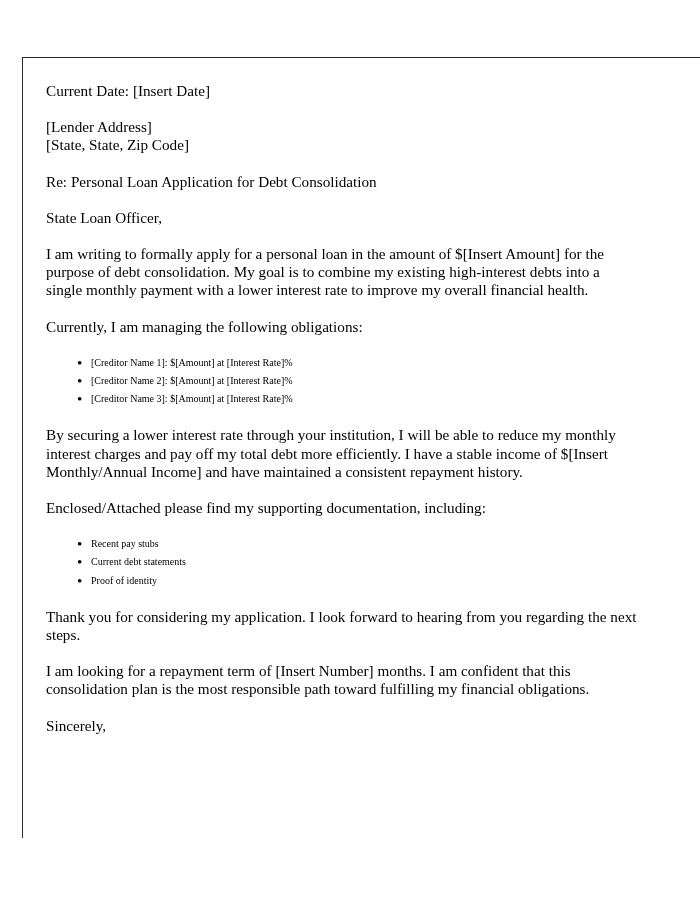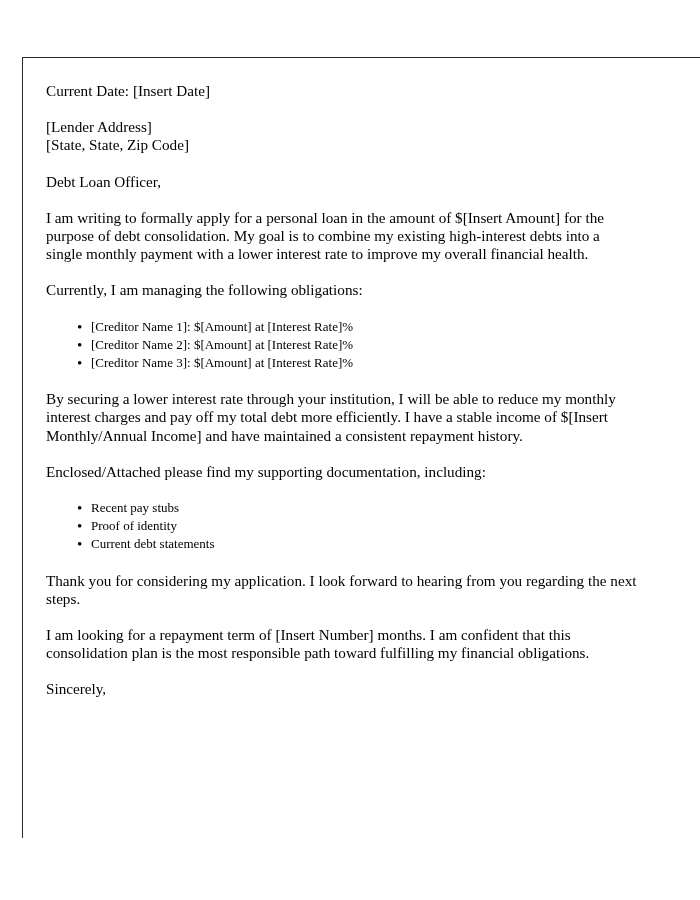--- a/index.html
+++ b/index.html
@@ -55,21 +55,21 @@
   .addr-block .addr-line {
     display: block;
   }
 
   ul.doc-list {
     margin: 0 0 18px 0;
     padding: 0 0 0 45px;
     list-style: none;
   }
   ul.doc-list li {
-    font-size: 13px;
+    font-size: 10px;
     line-height: 18.2px;
     position: relative;
     padding-left: 0;
   }
   ul.doc-list li::before {
     content: "\2022";
     position: absolute;
     left: -14px;
     top: 0;
     font-size: 15.2px;
@@ -89,41 +89,42 @@
 <div id="letter-page">
   <div id="letter-body">
 
     <p class="para">Current Date: [Insert Date]</p>
 
     <div class="addr-block">
       <span class="addr-line">[Lender Address]</span>
       <span class="addr-line">[State, State, Zip Code]</span>
     </div>
 
+    <p class="para">Re: Personal Loan Application for Debt Consolidation</p>
 
-    <p class="para">Debt Loan Officer,</p>
+    <p class="para">State Loan Officer,</p>
 
     <p class="para">I am writing to formally apply for a personal loan in the amount of $[Insert Amount] for the purpose of debt consolidation. My goal is to combine my existing high-interest debts into a single monthly payment with a lower interest rate to improve my overall financial health.</p>
 
     <p class="para">Currently, I am managing the following obligations:</p>
 
     <ul class="doc-list">
       <li>[Creditor Name 1]: $[Amount] at [Interest Rate]%</li>
       <li>[Creditor Name 2]: $[Amount] at [Interest Rate]%</li>
       <li>[Creditor Name 3]: $[Amount] at [Interest Rate]%</li>
     </ul>
 
     <p class="para">By securing a lower interest rate through your institution, I will be able to reduce my monthly interest charges and pay off my total debt more efficiently. I have a stable income of $[Insert Monthly/Annual Income] and have maintained a consistent repayment history.</p>
 
     <p class="para">Enclosed/Attached please find my supporting documentation, including:</p>
 
     <ul class="doc-list">
       <li>Recent pay stubs</li>
+      <li>Current debt statements</li>
       <li>Proof of identity</li>
-      <li>Current debt statements</li>
     </ul>
 
     <p class="para">Thank you for considering my application. I look forward to hearing from you regarding the next steps.</p>
 
     <p class="para">I am looking for a repayment term of [Insert Number] months. I am confident that this consolidation plan is the most responsible path toward fulfilling my financial obligations.</p>
 
     <p class="para">Sincerely,</p>
 
 
   </div>

